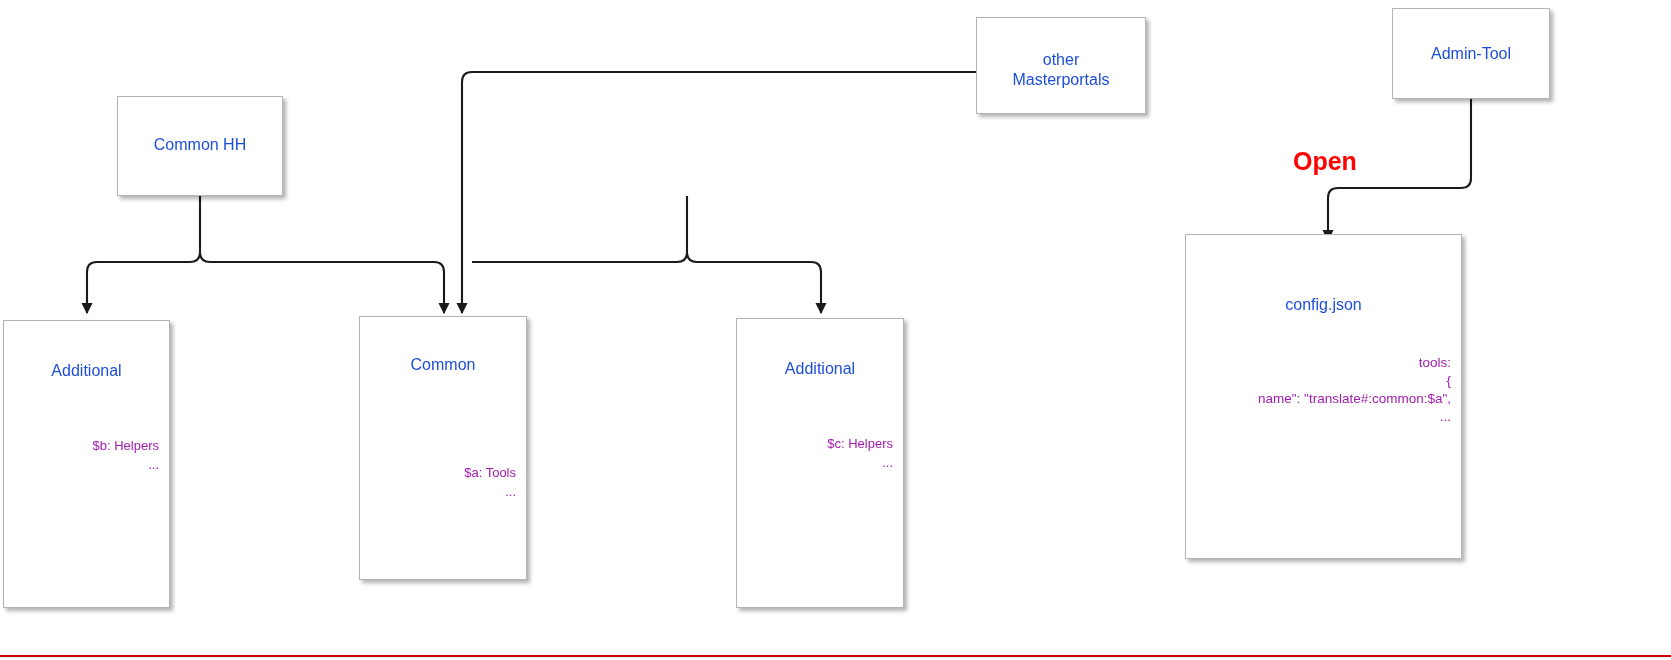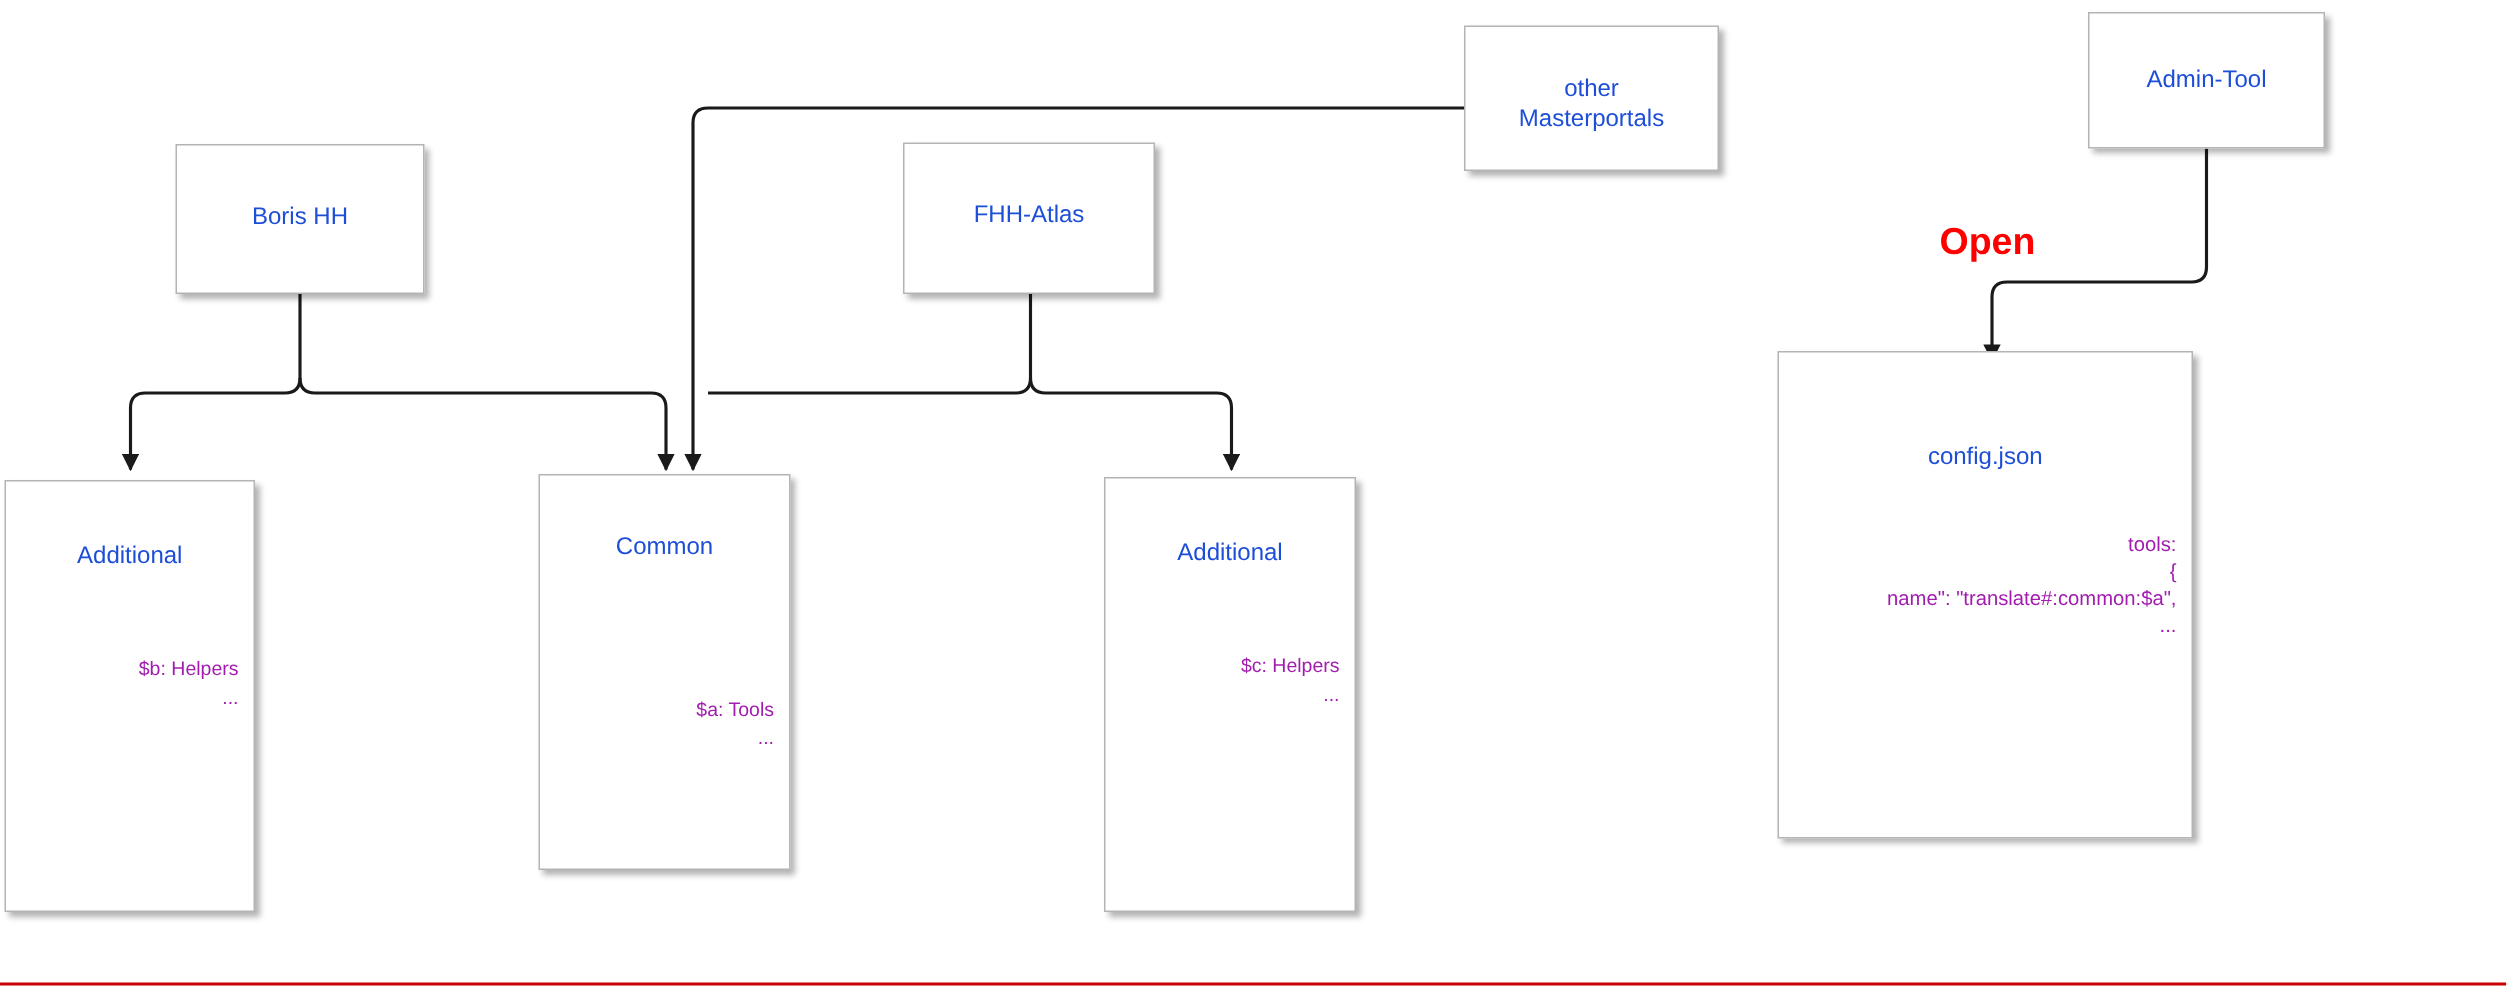--- a/index.html
+++ b/index.html
@@ -129,26 +129,23 @@
 
       <path d="M 687,252 Q 687,262 677,262 L 472,262"></path>
 
       <path d="M 687,252 Q 687,262 697,262 L 811,262 Q 821,262 821,272 L 821,313" marker-end="url(#arrow)"></path>
 
       <path d="M 1471,99 L 1471,178 Q 1471,188 1461,188 L 1338,188 Q 1328,188 1328,198 L 1328,240" marker-end="url(#arrow)"></path>
     </g>
   </svg>
 
   <div class="node" id="node-boris">
-    <div class="node-title">Boris HH</div>
+    <div class="node-title">Common HH</div>
   </div>
 
-  <div class="node" id="node-fhh">
-    <div class="node-title">FHH-Atlas</div>
-  </div>
 
   <div class="node" id="node-other">
     <div class="node-title">other
 Masterportals</div>
   </div>
 
   <div class="node" id="node-admin">
     <div class="node-title">Admin-Tool</div>
   </div>
 

